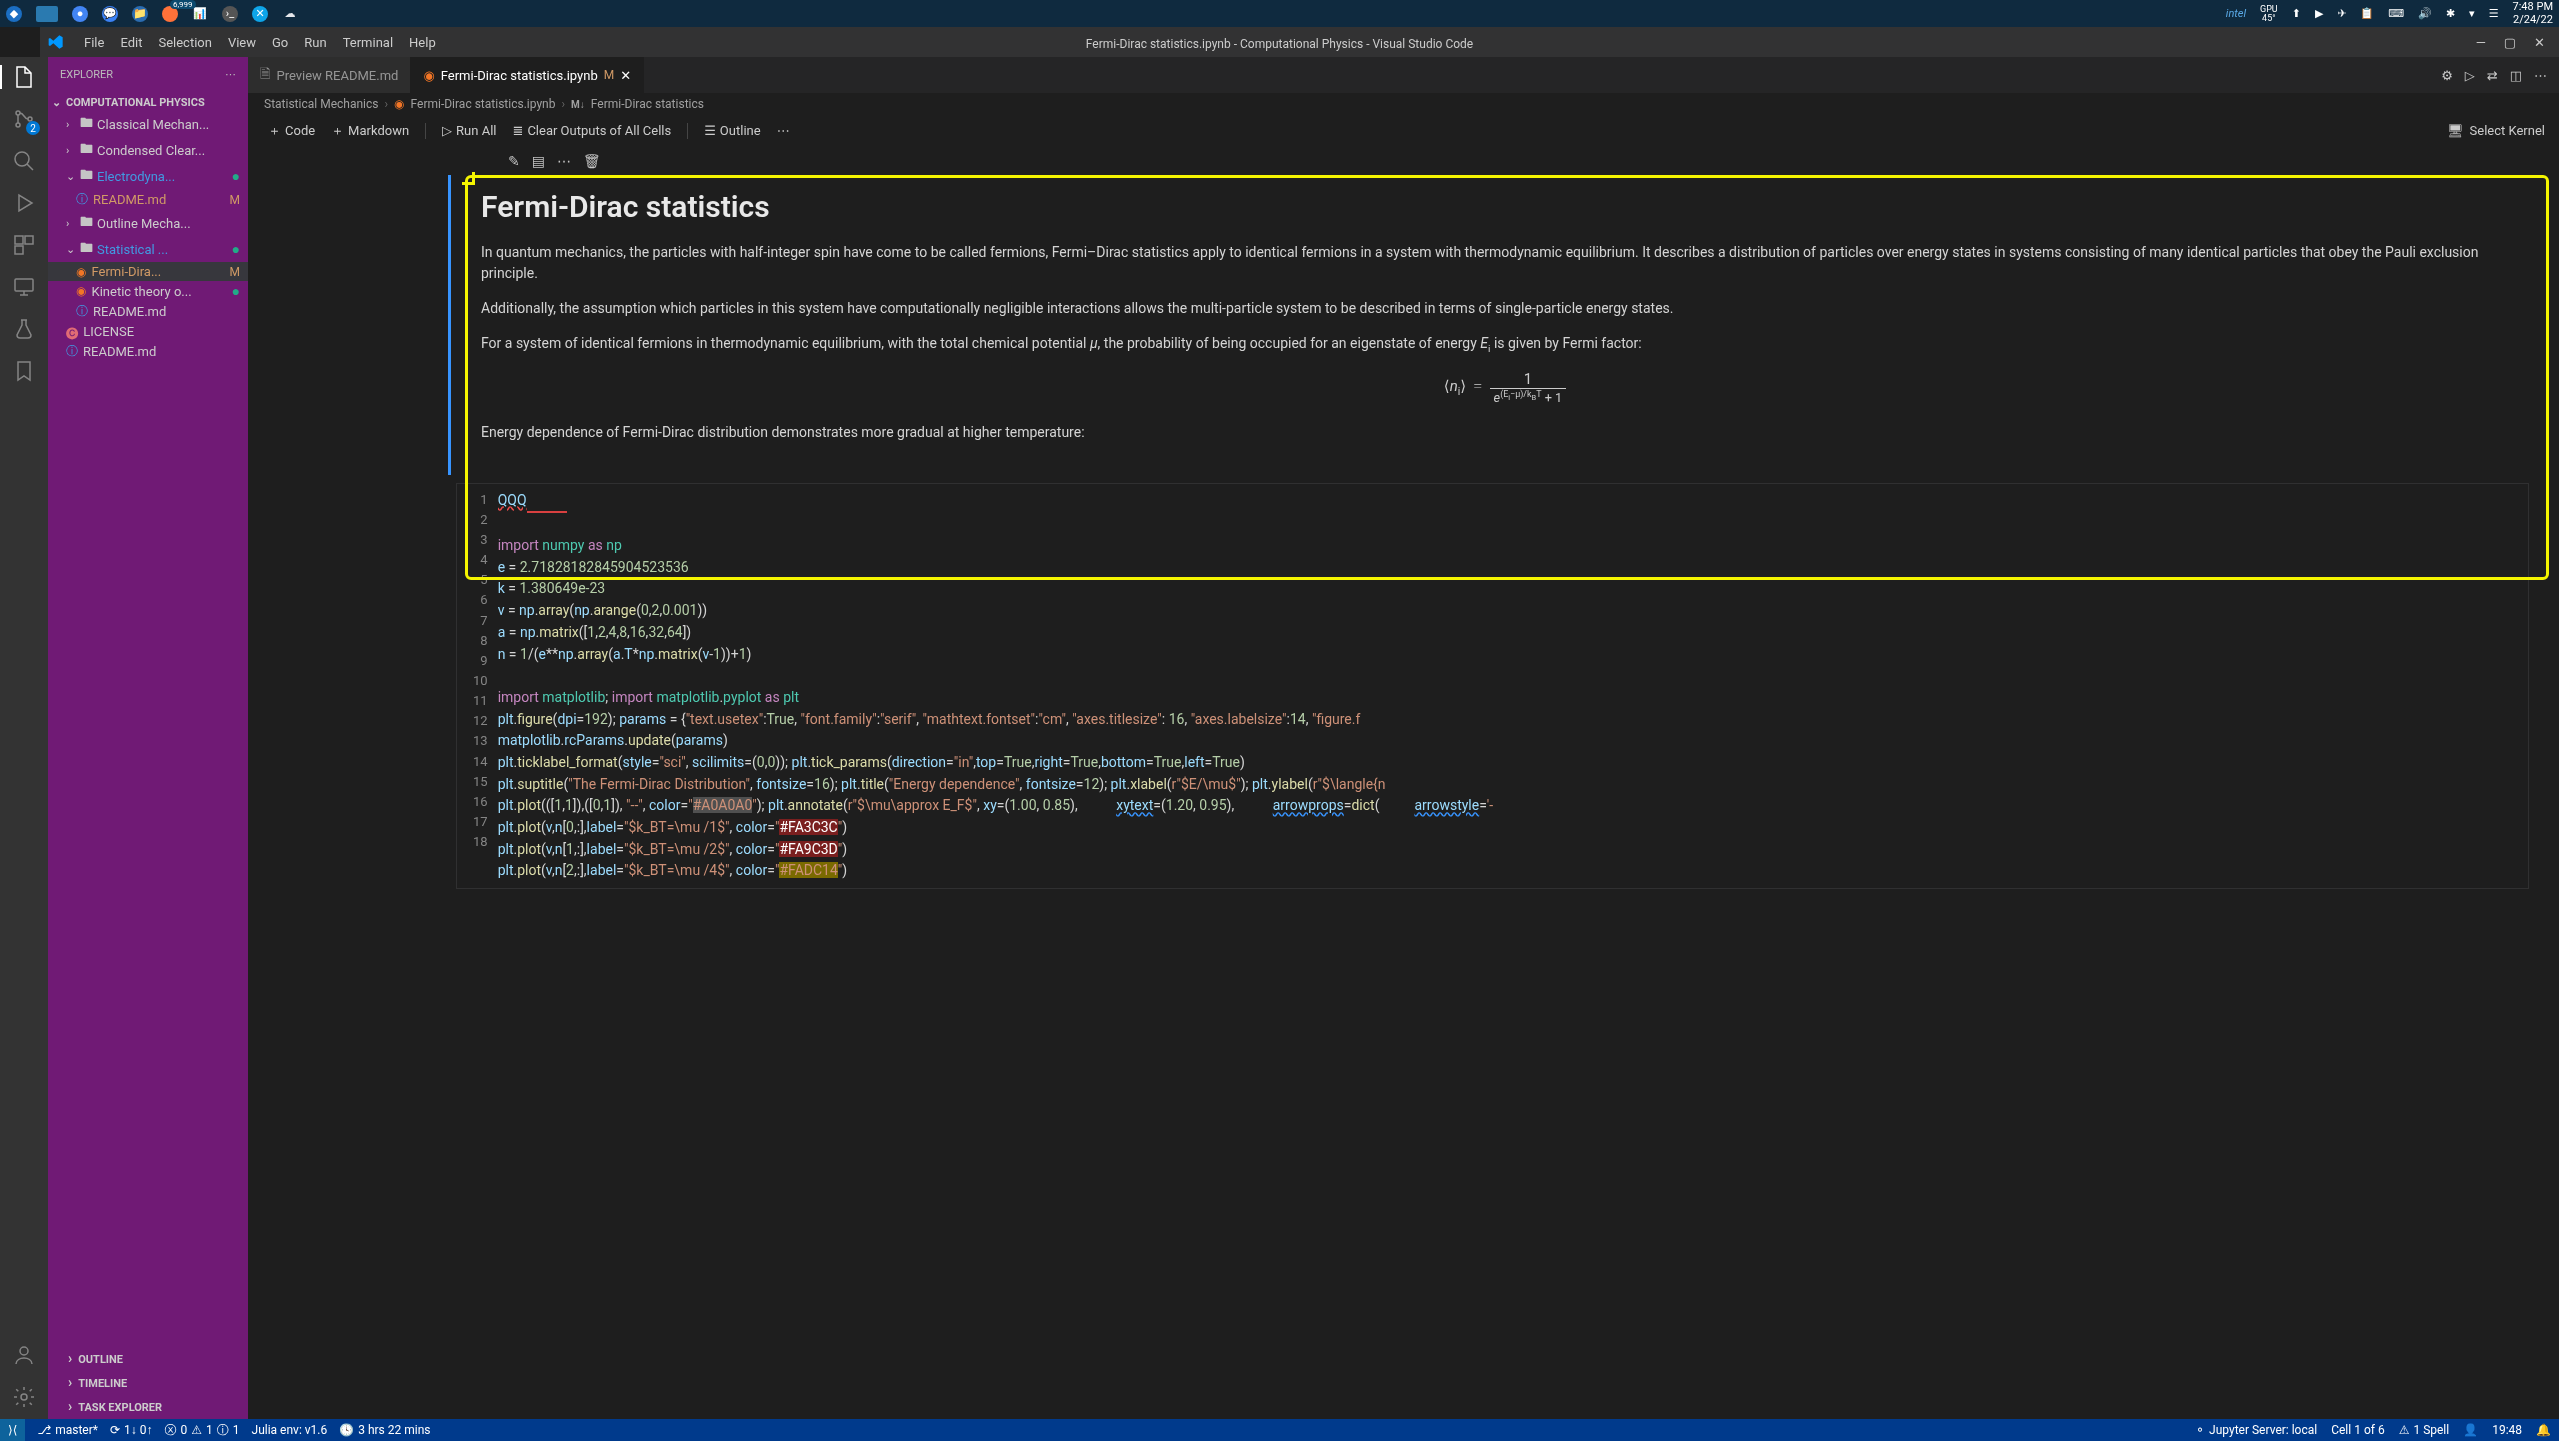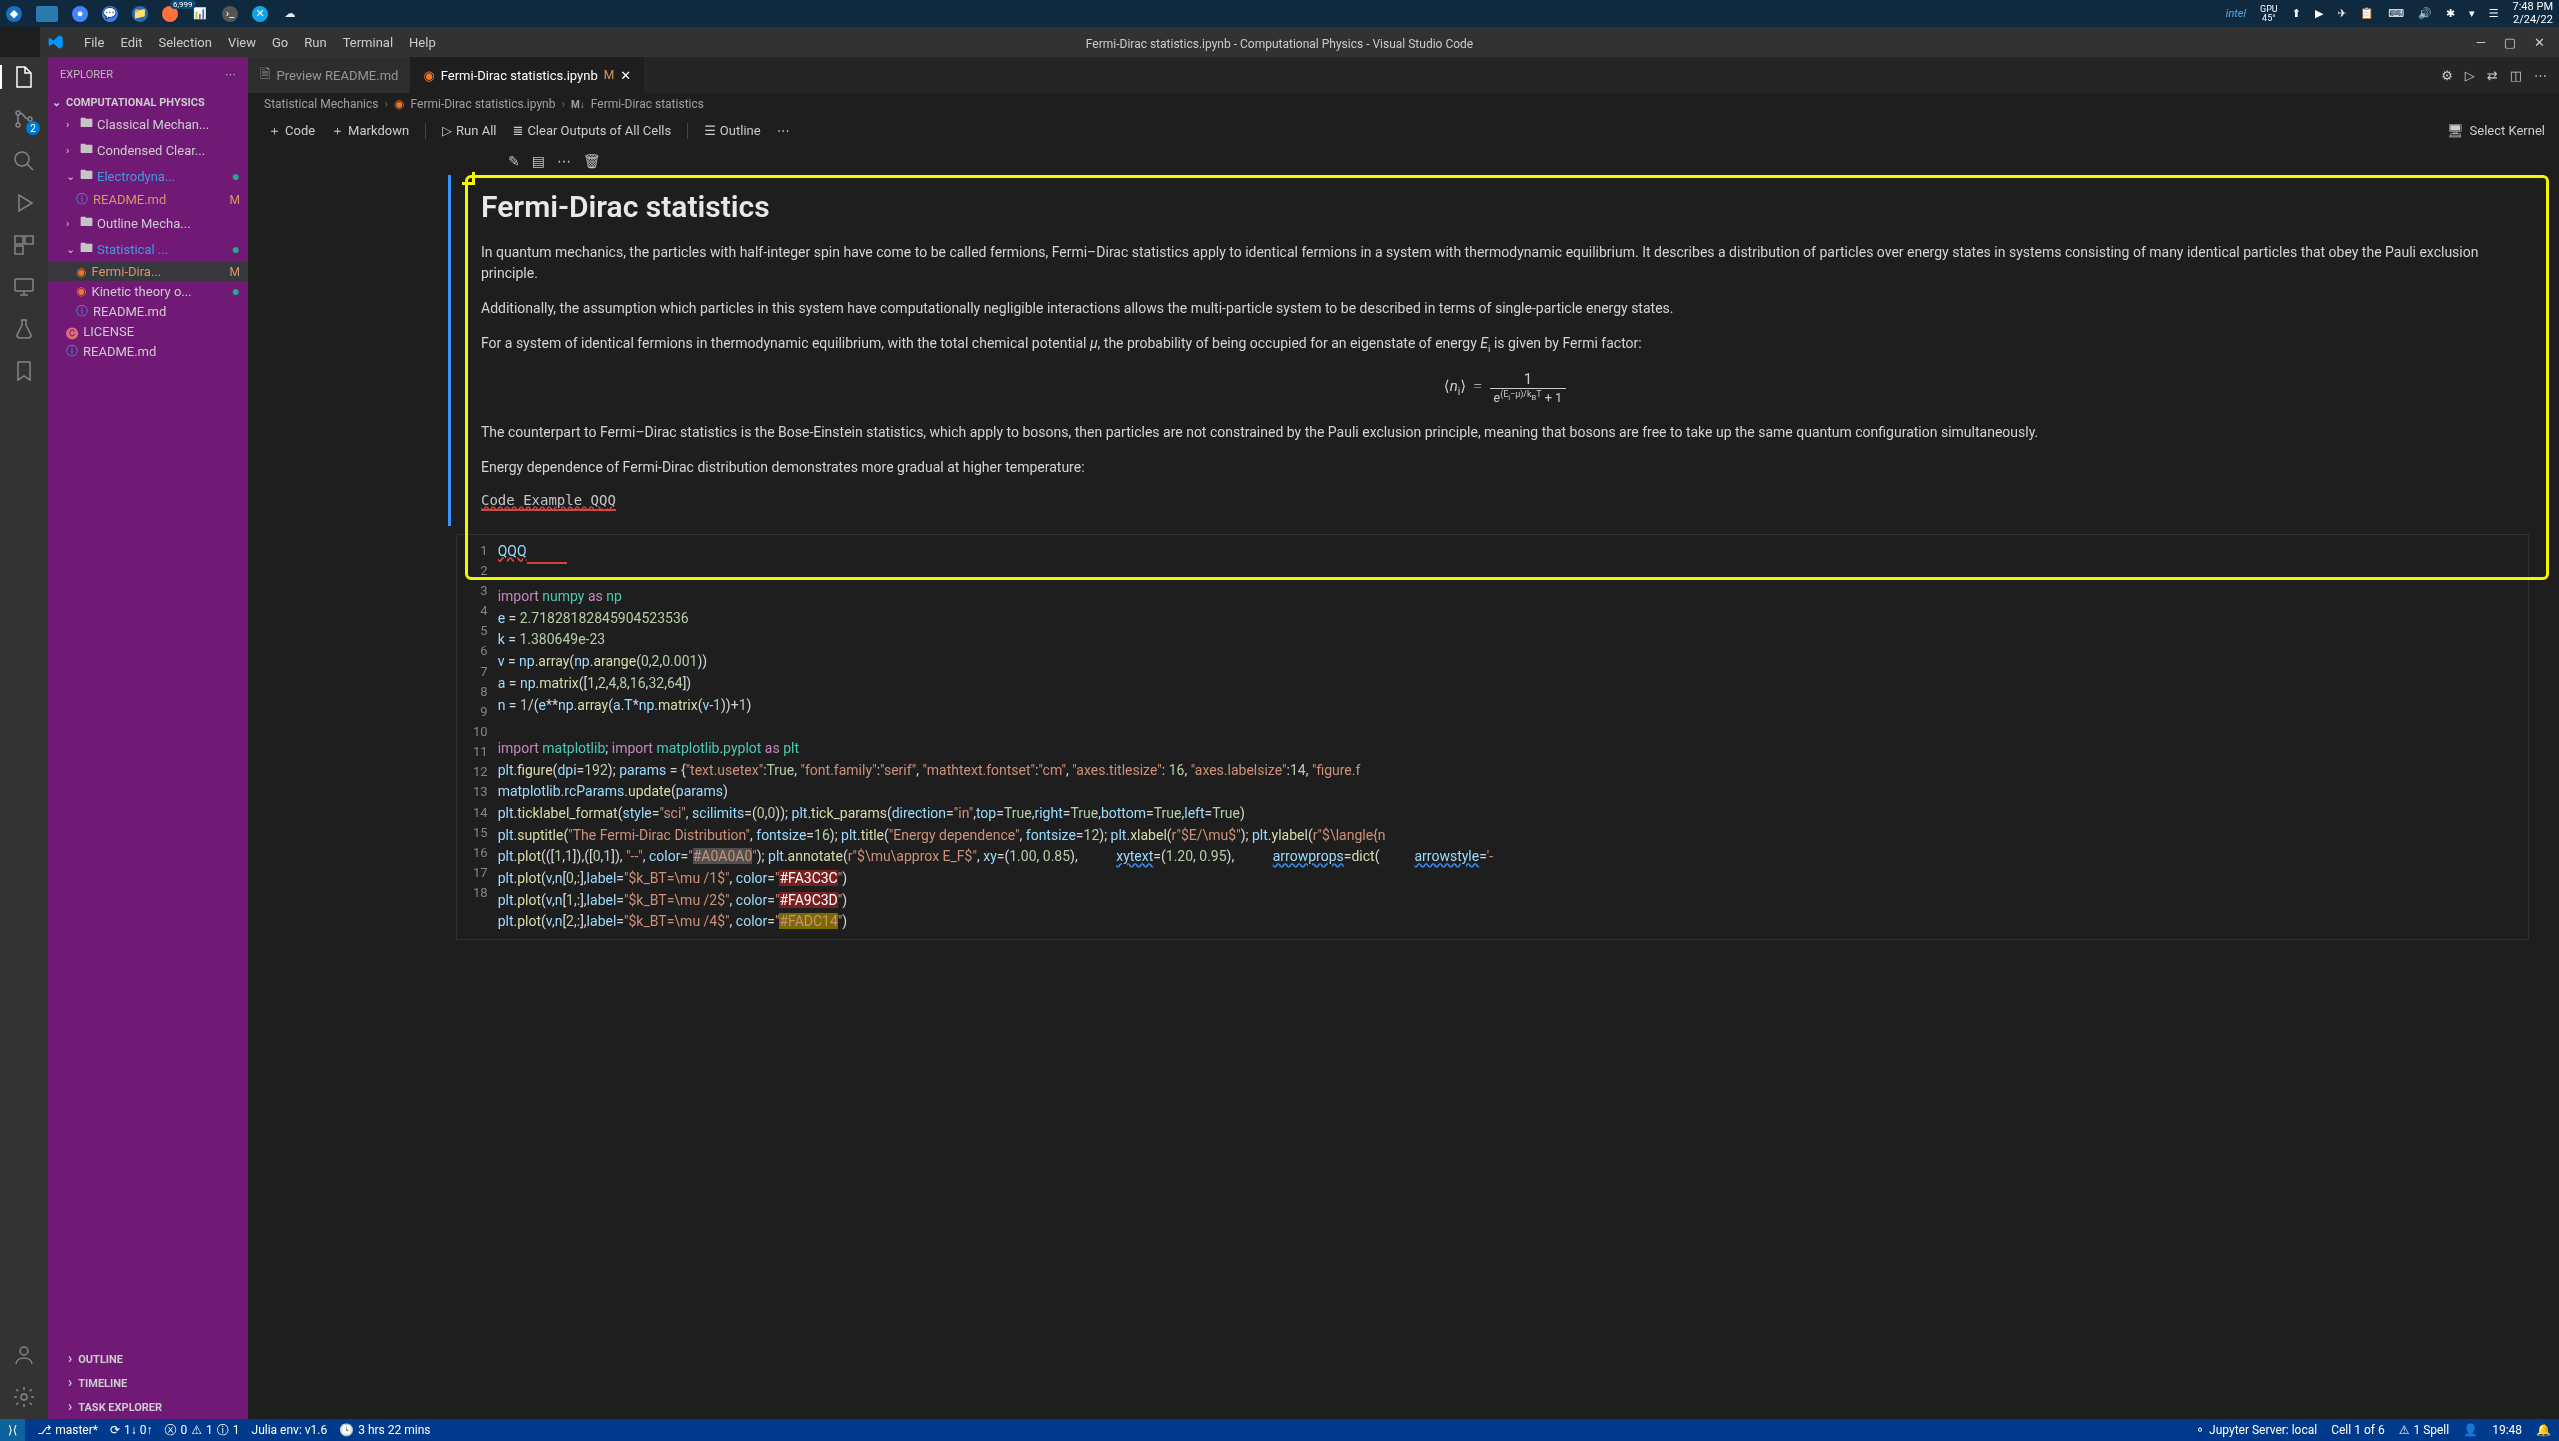--- a/index.html
+++ b/index.html
@@ -365,23 +365,21 @@
           <h1 class="md-h1">Fermi-Dirac statistics</h1>
           <p class="md-p">In quantum mechanics, the particles with half-integer spin have come to be called fermions, Fermi–Dirac statistics apply to identical fermions in a system with thermodynamic equilibrium. It describes a distribution of particles over energy states in systems consisting of many identical particles that obey the Pauli exclusion principle.</p>
           <p class="md-p">Additionally, the assumption which particles in this system have computationally negligible interactions allows the multi-particle system to be described in terms of single-particle energy states.</p>
           <p class="md-p">
             <span>For a system of identical fermions in thermodynamic equilibrium, with the total chemical potential </span><i>μ</i><span>, the probability of being occupied for an eigenstate of energy </span><i>E</i><span class="sub">i</span><span> is given by Fermi factor:</span>
           </p>
           <div class="formula">
             ⟨<i>n</i><span class="sub">i</span>⟩ &nbsp;=&nbsp;
             <span class="frac"><span class="frac-num">1</span><span class="frac-den"><i>e</i><span class="sup">(E<sub>i</sub>−μ)/k<sub>B</sub>T</span> + 1</span></span>
           </div>
-          <p class="md-p">The counterpart to Fermi–Dirac statistics is the Bose-Einstein statistics, which apply to bosons, then particles are not constrained by the Pauli exclusion principle, meaning that bosons are free to take up the same quantum configuration simultaneously.</p>
           <p class="md-p">Energy dependence of Fermi-Dirac distribution demonstrates more gradual at higher temperature:</p>
-          <p><span class="code-link red-underline">Code Example QQQ</span></p>
         </div>
 
         <div class="code-cell">
           <div class="gutter">
 1<br>2<br>3<br>4<br>5<br>6<br>7<br>8<br>9<br>10<br>11<br>12<br>13<br>14<br>15<br>16<br>17<br>18<br>
           </div>
           <div class="code-body"><span class="err-under" style="color:#9cdcfe">QQQ</span><span style="border-bottom:2px solid #d94040;display:inline-block;width:40px"> </span>
 
 <span class="tk-kw">import</span> <span class="tk-mod">numpy</span> <span class="tk-kw">as</span> <span class="tk-mod">np</span>
 <span class="tk-var">e</span> <span class="tk-op">=</span> <span class="tk-num">2.71828182845904523536</span>

